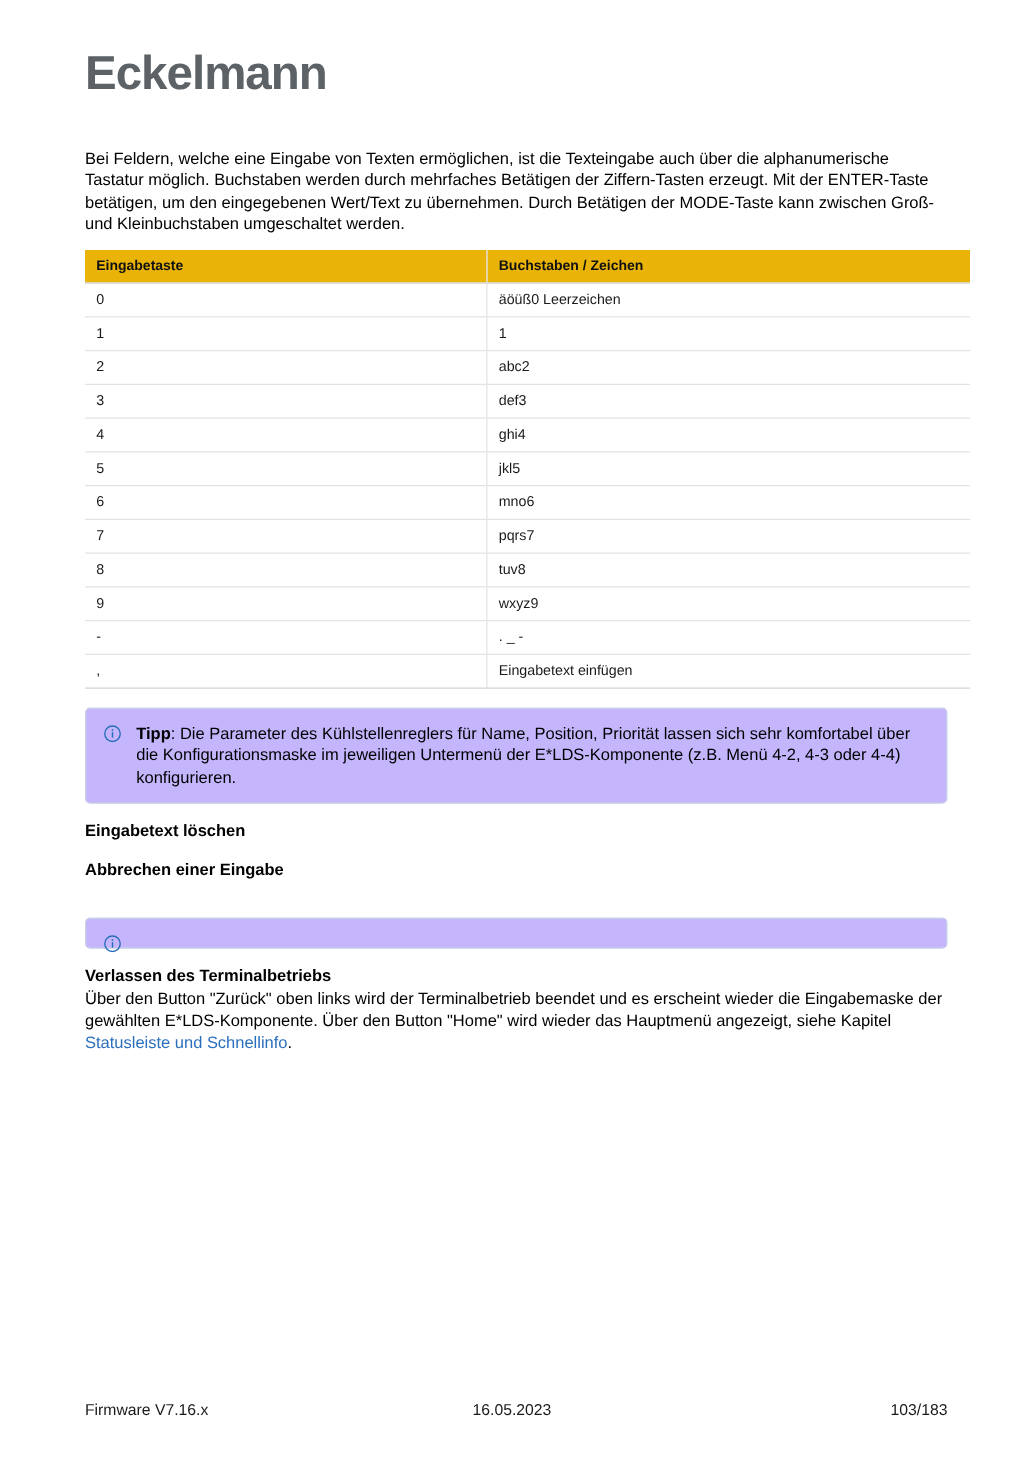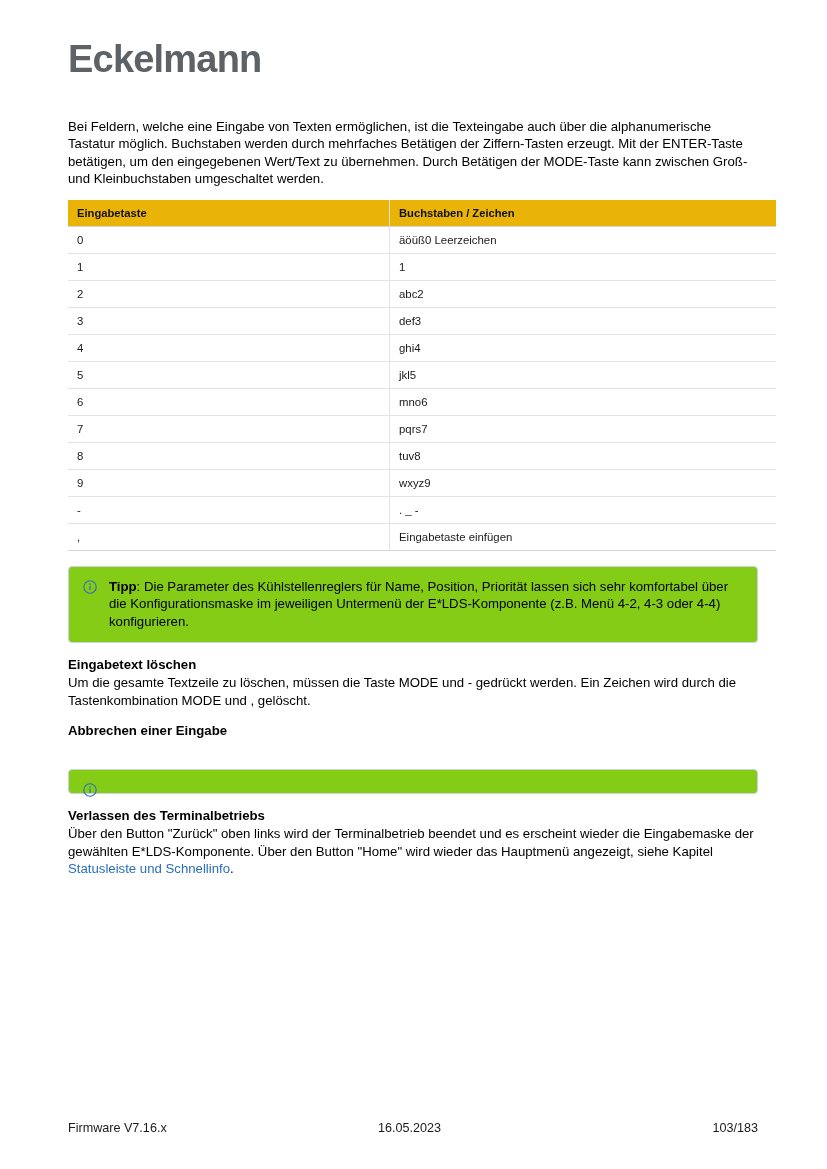--- a/index.html
+++ b/index.html
@@ -76,21 +76,21 @@
     height: 11px;
   }
   table.keytable th.col-a, table.keytable td.col-a { width: 312px; border-right: 1px solid #e3e3e3; }
   table.keytable th.col-b, table.keytable td.col-b { width: 377px; }
   table.keytable tr.last td { border-bottom: 1px solid #d4d4d4; }
 
   .notebox {
     position: relative;
     border: 1px solid #c8d4e4;
     border-radius: 4px;
-    background: #84cc16;
+    background: #c4b5fd;
     margin-top: 15px;
     padding: 11px 14px 12px 40px;
     box-sizing: border-box;
     width: 690px;
   }
   .notebox .info-icon {
     position: absolute;
     left: 14px;
     top: 13px;
     width: 14px;
@@ -179,40 +179,39 @@
         <tr>
           <td class="col-a">9</td>
           <td class="col-b">wxyz9</td>
         </tr>
         <tr>
           <td class="col-a">-</td>
           <td class="col-b">. _ -</td>
         </tr>
         <tr class="last">
           <td class="col-a">,</td>
-          <td class="col-b">Eingabetaste einfügen</td>
+          <td class="col-b">Eingabetext einfügen</td>
         </tr>
       </tbody>
     </table>
 
     <div class="notebox">
       <span class="info-icon">
         <svg width="14" height="14" viewBox="0 0 14 14">
           <circle cx="7" cy="7" r="6.2" fill="none" stroke="#2a6fbb" stroke-width="1.1"></circle>
           <rect x="6.4" y="5.7" width="1.2" height="4.4" fill="#2a6fbb"></rect>
           <rect x="6.4" y="3.4" width="1.2" height="1.4" fill="#2a6fbb"></rect>
         </svg>
       </span>
       <p><b>Tipp</b><span>: </span><span>Die Parameter des Kühlstellenreglers für Name, Position, Priorität lassen sich sehr komfortabel über die Konfigurationsmaske im jeweiligen Untermenü der E*LDS-Komponente (z.B. Menü 4-2, 4-3 oder 4-4) konfigurieren.</span></p>
     </div>
 
     <div class="block-gap"></div>
 
     <h3 class="section-title">Eingabetext löschen</h3>
-    <p class="body-text">Um die gesamte Textzeile zu löschen, müssen die Taste MODE und - gedrückt werden. Ein Zeichen wird durch die Tastenkombination MODE und , gelöscht.</p>
 
     <div class="block-gap"></div>
 
     <h3 class="section-title">Abbrechen einer Eingabe</h3>
 
     <div class="block-gap"></div>
 
 
     <div class="notebox">
       <span class="info-icon">

